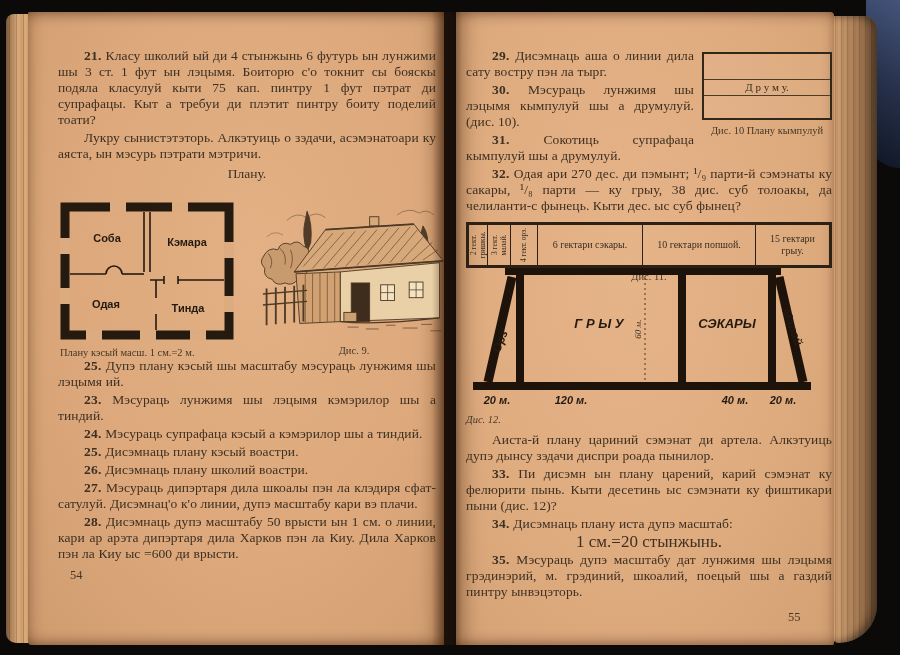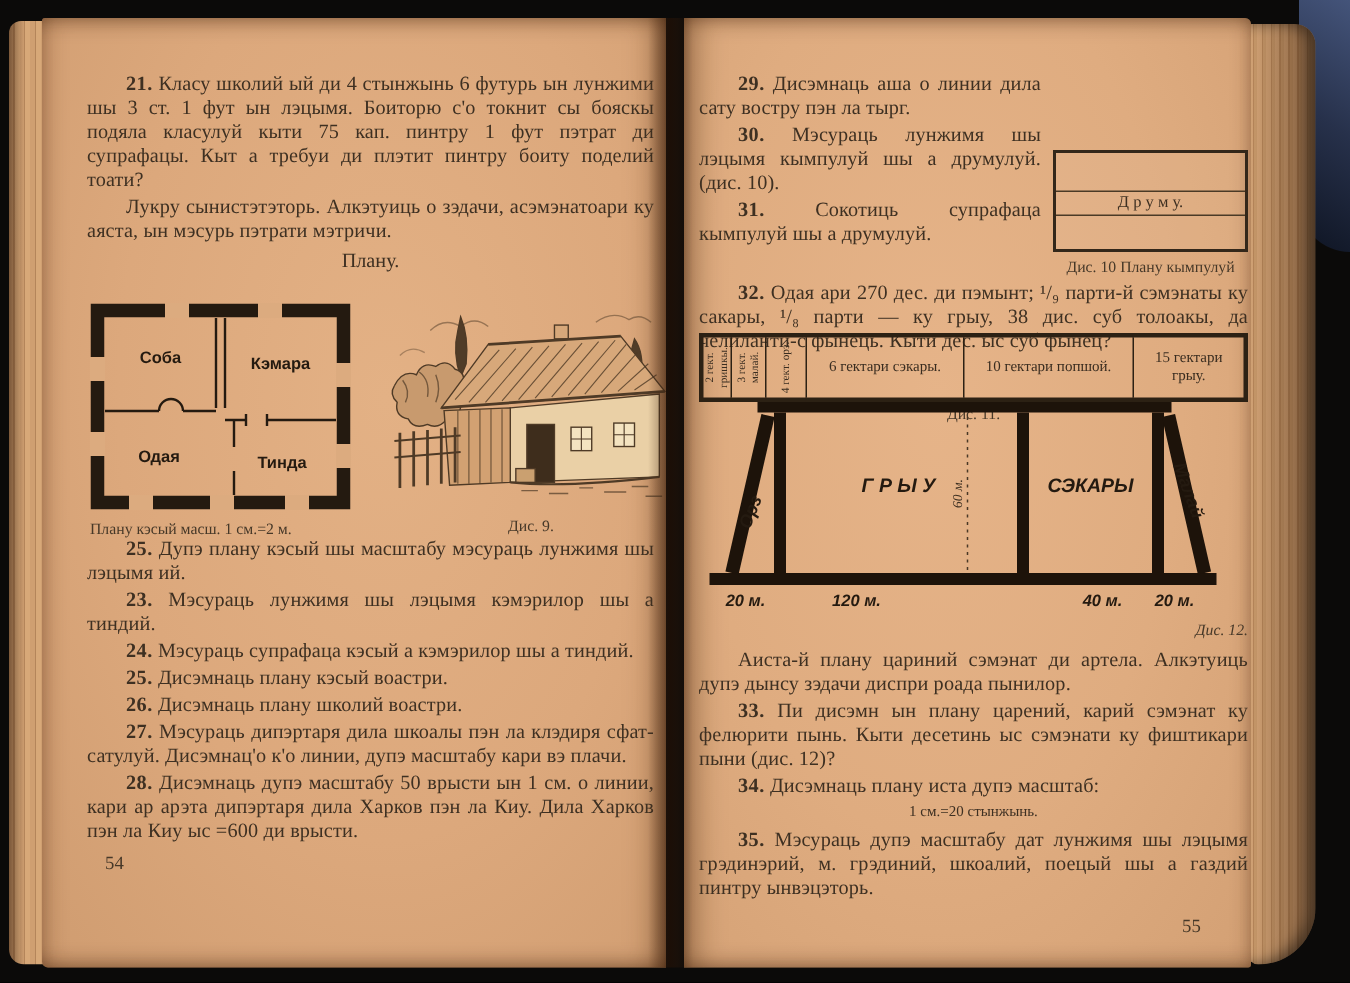--- a/index.html
+++ b/index.html
@@ -28,47 +28,47 @@
     box-shadow:inset 16px 0 20px -10px rgba(70,35,10,.5),inset -8px 0 14px -9px rgba(70,35,10,.4),
                inset 0 10px 14px -10px rgba(60,30,10,.5),inset 0 -10px 14px -10px rgba(60,30,10,.5);}
   .gutter{position:absolute;left:432px;top:12px;width:30px;height:633px;pointer-events:none;
     background:linear-gradient(90deg,rgba(60,30,10,0) 0%,rgba(55,28,10,.38) 35%,rgba(38,18,6,.6) 50%,rgba(55,28,10,.32) 65%,rgba(60,30,10,0) 100%);}
   
   .tx{position:absolute;}
   p.para{margin:0 0 2px 0;font-size:13.5px;line-height:16px;text-align:justify;text-indent:26px;
          letter-spacing:.1px;color:#3e3022;}
   p.para b{letter-spacing:.3px;}
   .heading{margin:4px 0 0 0;font-size:13.5px;line-height:16px;text-align:center;text-indent:0;}
-  .center-line{text-align:center;text-indent:0;margin:0 0 2px 0;font-size:10px;line-height:16px;}
+  .center-line{text-align:center;text-indent:0;margin:0 0 2px 0;font-size:17px;line-height:16px;}
   .caption{font-size:10.5px;line-height:13px;color:#463828;}
   .pagenum{position:absolute;font-size:12.5px;color:#463828;}
   
   .figure-row{position:absolute;left:32px;top:190px;width:386px;display:flex;gap:18px;}
   .plan-wrap{width:176px;}
   .house-wrap{flex:1;text-align:center;}
   .plan-caption{text-align:left;margin-top:2px;white-space:nowrap;}
   .house-caption{margin-top:0;text-align:center;}
   svg .lbl{font-family:"Liberation Sans","DejaVu Sans",sans-serif;font-weight:bold;fill:#241a10;}
   
   .rp-top{overflow:hidden;}
   .fig10-wrap{float:right;width:130px;margin:4px 0 2px 8px;}
-  .fig10-box{position:relative;height:64px;border:2px solid #33271a;background:rgba(255,240,215,.06);margin-top:48px;}
+  .fig10-box{position:relative;height:64px;border:2px solid #33271a;background:rgba(255,240,215,.06);}
   .fig10-road{position:absolute;left:0;right:0;top:25px;height:15px;border-top:1px solid #4a3a26;border-bottom:1px solid #4a3a26;
     font-size:11px;line-height:15px;text-align:center;color:#3e3022;}
   .fig10-caption{margin-top:4px;text-align:center;white-space:nowrap;}
   
   .fig11-table{border-collapse:collapse;width:366px;table-layout:fixed;}
   .fig11-table td{border:1.5px solid #2c2114;height:40px;text-align:center;vertical-align:middle;
     font-size:10px;line-height:12px;color:#3a2d20;padding:0 8px;}
   .fig11-table{border:3px solid #2c2114;}
   .fig11-table td.vert{position:relative;padding:0;}
   .vtext{position:absolute;left:50%;top:50%;transform:translate(-50%,-50%) rotate(-90deg);
     width:36px;font-size:7.5px;line-height:8.5px;text-align:center;white-space:normal;}
   .fig11-caption{text-align:center;margin-top:2px;}
-  .fig12-caption{text-align:right;margin-top:1px;}
+  .fig12-caption{text-align:left;margin-top:1px;}
 </style>
 </head>
 <body>
 
 <div class="scene">
   <div class="cover-blue"></div>
   <div class="edge-left"></div>
   <div class="edge-right"></div>
 
   <div class="page page-left">

